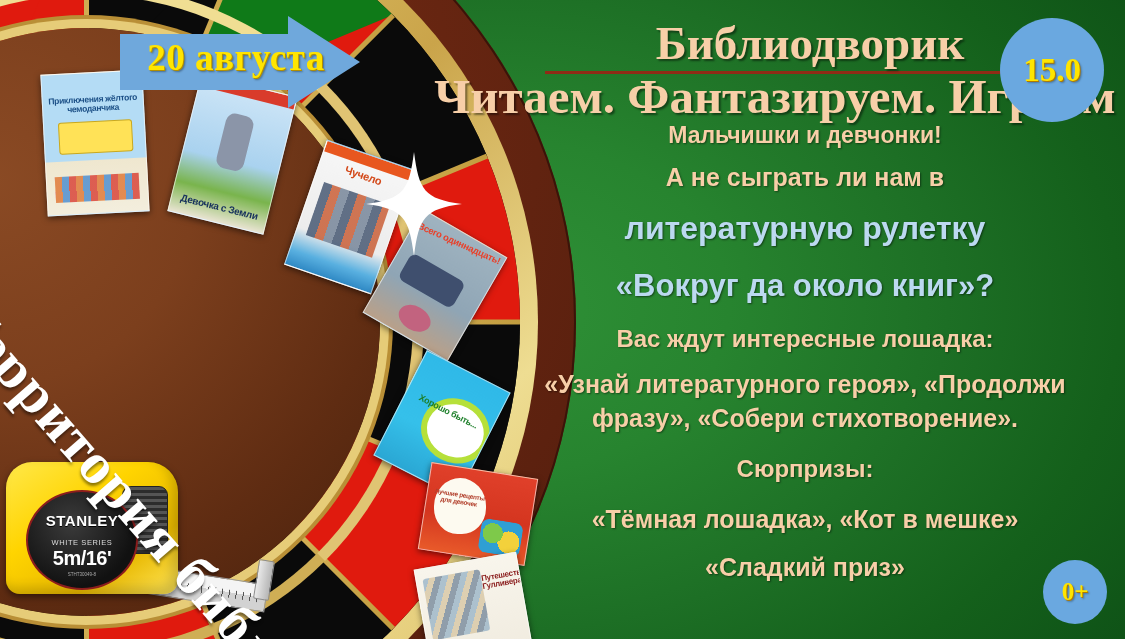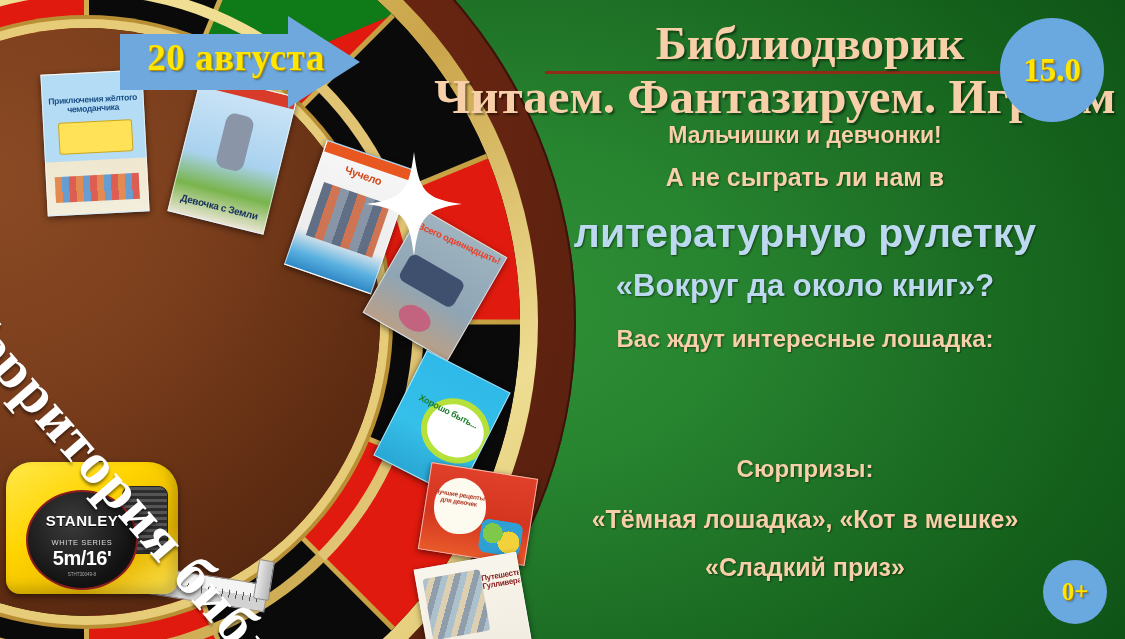--- a/index.html
+++ b/index.html
@@ -203,21 +203,21 @@
   }
   #sub1{position:absolute;left:40px;top:122px;width:590px;font-size:23px;}
   #sub2{position:absolute;left:40px;top:163px;width:590px;font-size:25px;}
 
   .hl{
     font-family:"Liberation Sans", sans-serif;
     font-weight:bold;
     color:#bcd9f0;
     text-shadow:1px 1px 2px rgba(0,0,0,.5);
   }
-  #hl1{position:absolute;left:35px;top:210px;width:600px;font-size:41px;}
+  #hl1{position:absolute;left:35px;top:210px;width:600px;font-size:32px;}
   #hl2{position:absolute;left:35px;top:268px;width:600px;font-size:31px;}
 
   #body1{position:absolute;left:40px;top:325px;width:590px;font-size:24px;}
   #body2{position:absolute;left:25px;top:368px;width:620px;font-size:25px;line-height:1.35;}
   #body3{position:absolute;left:40px;top:455px;width:590px;font-size:24px;}
   #body4{position:absolute;left:25px;top:505px;width:620px;font-size:25px;}
   #body5{position:absolute;left:25px;top:553px;width:620px;font-size:25px;}
 
   
   .badge{
@@ -395,20 +395,21 @@
     <div class="ttl" id="title1">Библиодворик</div>
     <div class="ttl" id="title2">Читаем. Фантазируем. Играем</div>
 
     <div class="sub" id="sub2">А не сыграть ли нам в</div>
     <div class="sub" id="sub1">Мальчишки и девчонки!</div>
 
     <div class="hl" id="hl1">литературную рулетку</div>
     <div class="hl" id="hl2">«Вокруг да около книг»?</div>
 
     <div class="sub" id="body1">Вас ждут интересные лошадка:</div>
+    <div class="sub" id="body2">«Узнай литературного героя», «Продолжи фразу», «Собери стихотворение».</div>
     <div class="sub" id="body3">Сюрпризы:</div>
     <div class="sub" id="body4">«Тёмная лошадка», «Кот в мешке»</div>
     <div class="sub" id="body5">«Сладкий приз»</div>
   </div>
 
   <div class="badge" id="badge-age-top">15.0</div>
   <div class="badge" id="badge-age-bottom">0+</div>
 
 </div>
 

